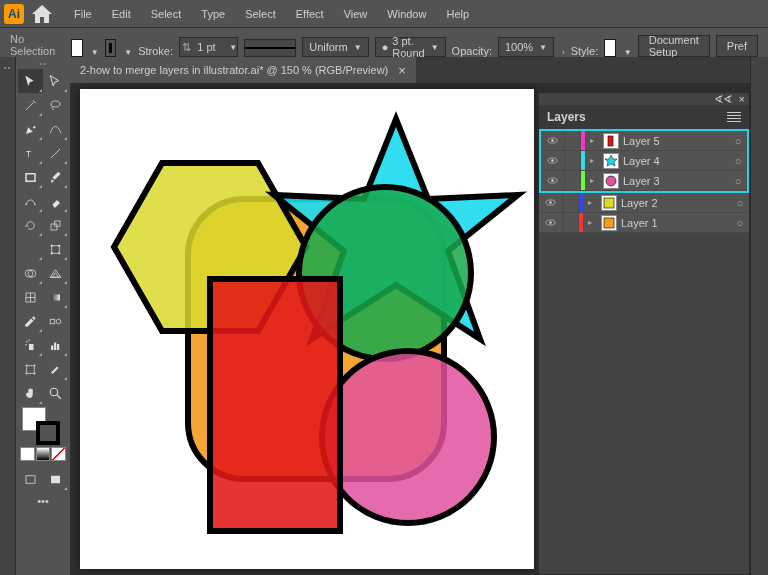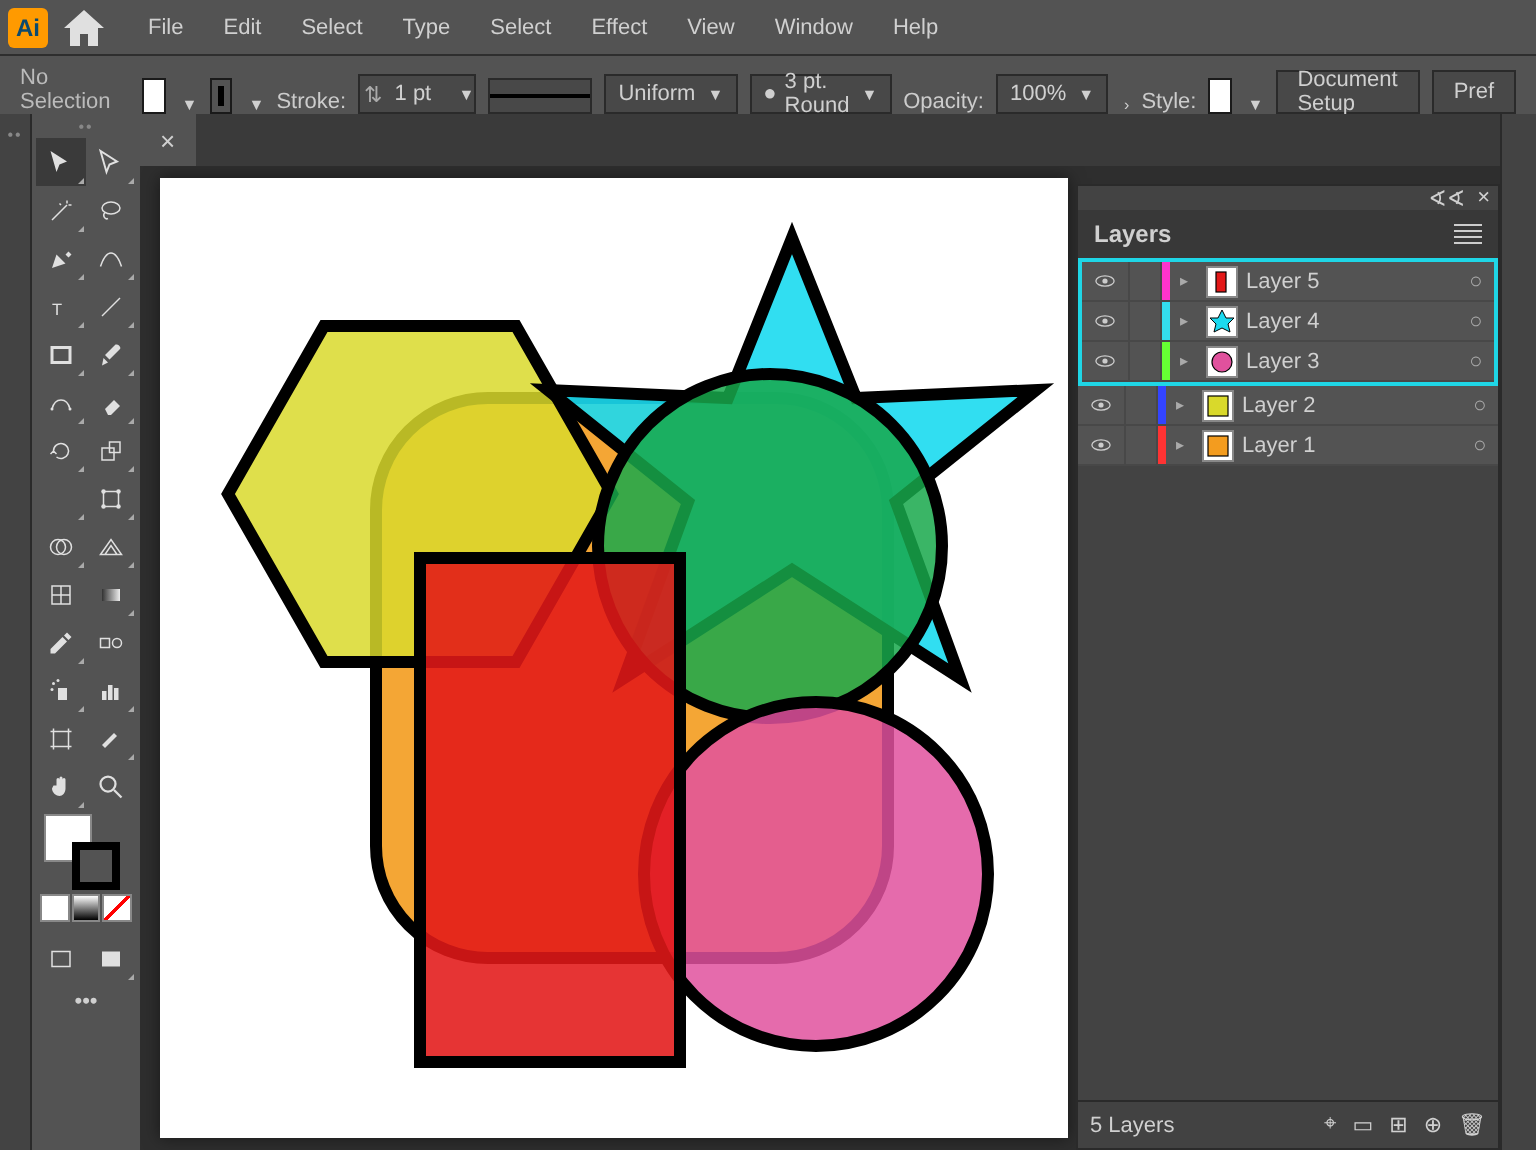--- a/index.html
+++ b/index.html
@@ -366,20 +366,21 @@
           </svg>
           <span class="tri"></span>
         </div>
     </div>
     <div style="text-align:center;padding:4px 0;">•••</div>
   </div>
 
   <div class="content">
     <div class="tabbar">
       <div class="tab">
+        <span>2-how to merge layers in illustrator.ai* @ 150 % (RGB/Preview)</span>
         <span class="close">×</span>
       </div>
     </div>
     <div class="canvas-area">
       <div class="canvas">
         <svg viewBox="0 0 454 480" width="454" height="480">
 
           <rect x="108" y="110" width="256" height="280" rx="56" ry="56" fill="#f39c1f" fill-opacity="0.9" stroke="#000" stroke-width="6"></rect>
 
           <polygon points="82,74 178,74 226,158 178,242 82,242 34,158" fill="#d9d92b" fill-opacity="0.85" stroke="#000" stroke-width="6"></polygon>
@@ -498,25 +499,15 @@
       <div class="arrow">▸</div>
       <div class="thumb">
           <svg width="14" height="14">
             <rect x="2" y="2" width="10" height="10" fill="#f39c1f" stroke="#000" stroke-width="0.6"></rect>
           </svg>
         </div>
       <div class="name">Layer 1</div>
       <div class="target">○</div>
     </div>
   </div>
-  <div class="panel-foot">
-    <span>5 Layers</span>
-    <div class="icons">
-      <span>⌖</span>
-      <span>▭</span>
-      <span>⊞</span>
-      <span>⊕</span>
-      <span>🗑</span>
-    </div>
-  </div>
 </div>
 
 <div class="panel-strip" style="position:absolute;right:0;top:57px;bottom:0;"></div>
 
 </body></html>

